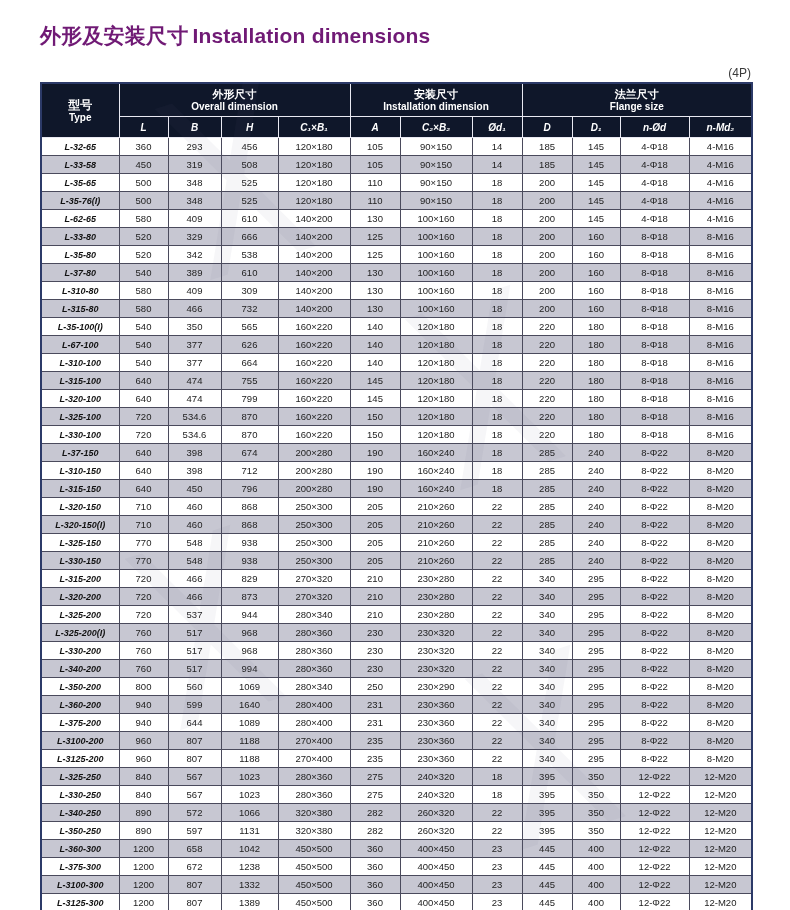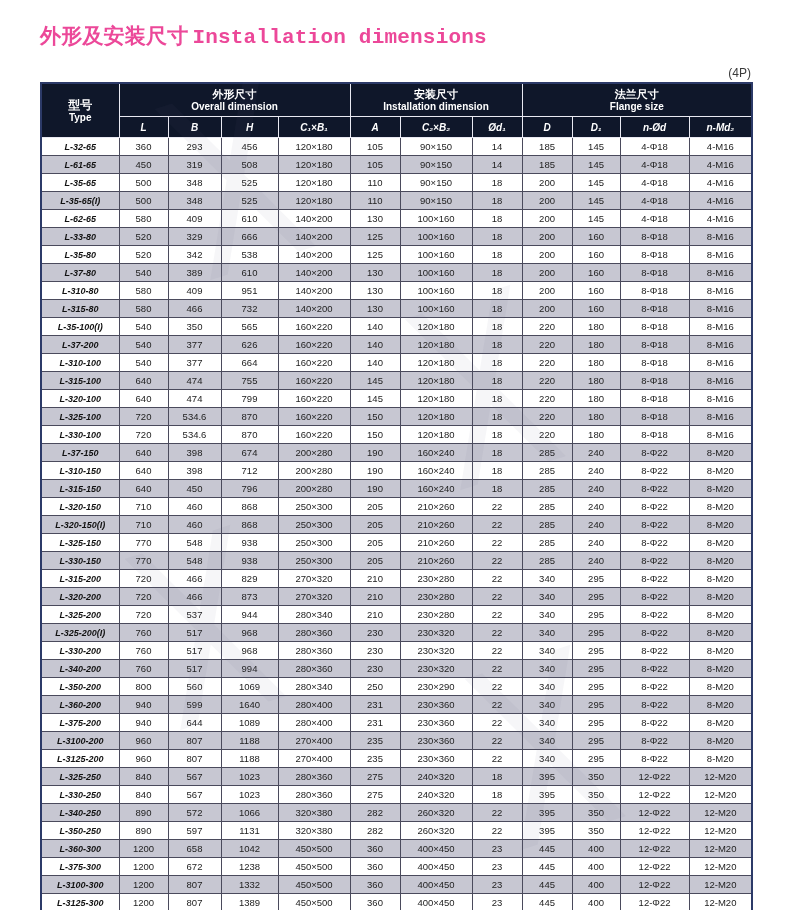--- a/index.html
+++ b/index.html
@@ -4,22 +4,22 @@
 <style>
   html,body { margin:0; padding:0; }
   body {
     width:790px; height:910px; background:#ffffff;
     font-family:"Liberation Sans", sans-serif;
     -webkit-font-smoothing:antialiased;
     overflow:hidden;
   }
   .page { position:relative; padding:14px 0 0 40px; }
   .title {
-    color:#ec4899; font-size:21px; font-weight:bold;
-    margin:8px 17px 16px 0; letter-spacing:0.2px;font-family:Liberation Mono, monospace;
+    color:#701a75; font-size:21px; font-weight:bold;
+    margin:8px 17px 16px 0; letter-spacing:0.2px;
   }
   .title .en { margin-left:4px; }
   .note {
     width:711px; text-align:right; font-size:12px;
     color:#3a3a3a; margin:16px 0 2px 0;
   }
   .tablebox { position:relative; width:711px; }
   table {
     border-collapse:collapse; table-layout:fixed; width:711px;
     border:2px solid #2c3a68;
@@ -119,21 +119,21 @@
             <td>120×180</td>
             <td>105</td>
             <td>90×150</td>
             <td>14</td>
             <td>185</td>
             <td>145</td>
             <td>4-Φ18</td>
             <td>4-M16</td>
           </tr>
           <tr>
-            <td class="type">L-61-65</td>
+            <td class="type">L-33-58</td>
             <td>450</td>
             <td>319</td>
             <td>508</td>
             <td>120×180</td>
             <td>105</td>
             <td>90×150</td>
             <td>14</td>
             <td>185</td>
             <td>145</td>
             <td>4-Φ18</td>
@@ -147,21 +147,21 @@
             <td>120×180</td>
             <td>110</td>
             <td>90×150</td>
             <td>18</td>
             <td>200</td>
             <td>145</td>
             <td>4-Φ18</td>
             <td>4-M16</td>
           </tr>
           <tr>
-            <td class="type">L-35-65(I)</td>
+            <td class="type">L-35-76(I)</td>
             <td>500</td>
             <td>348</td>
             <td>525</td>
             <td>120×180</td>
             <td>110</td>
             <td>90×150</td>
             <td>18</td>
             <td>200</td>
             <td>145</td>
             <td>4-Φ18</td>
@@ -220,21 +220,21 @@
             <td>18</td>
             <td>200</td>
             <td>160</td>
             <td>8-Φ18</td>
             <td>8-M16</td>
           </tr>
           <tr>
             <td class="type">L-310-80</td>
             <td>580</td>
             <td>409</td>
-            <td>951</td>
+            <td>309</td>
             <td>140×200</td>
             <td>130</td>
             <td>100×160</td>
             <td>18</td>
             <td>200</td>
             <td>160</td>
             <td>8-Φ18</td>
             <td>8-M16</td>
           </tr>
           <tr>
@@ -259,21 +259,21 @@
             <td>160×220</td>
             <td>140</td>
             <td>120×180</td>
             <td>18</td>
             <td>220</td>
             <td>180</td>
             <td>8-Φ18</td>
             <td>8-M16</td>
           </tr>
           <tr>
-            <td class="type">L-37-200</td>
+            <td class="type">L-67-100</td>
             <td>540</td>
             <td>377</td>
             <td>626</td>
             <td>160×220</td>
             <td>140</td>
             <td>120×180</td>
             <td>18</td>
             <td>220</td>
             <td>180</td>
             <td>8-Φ18</td>

